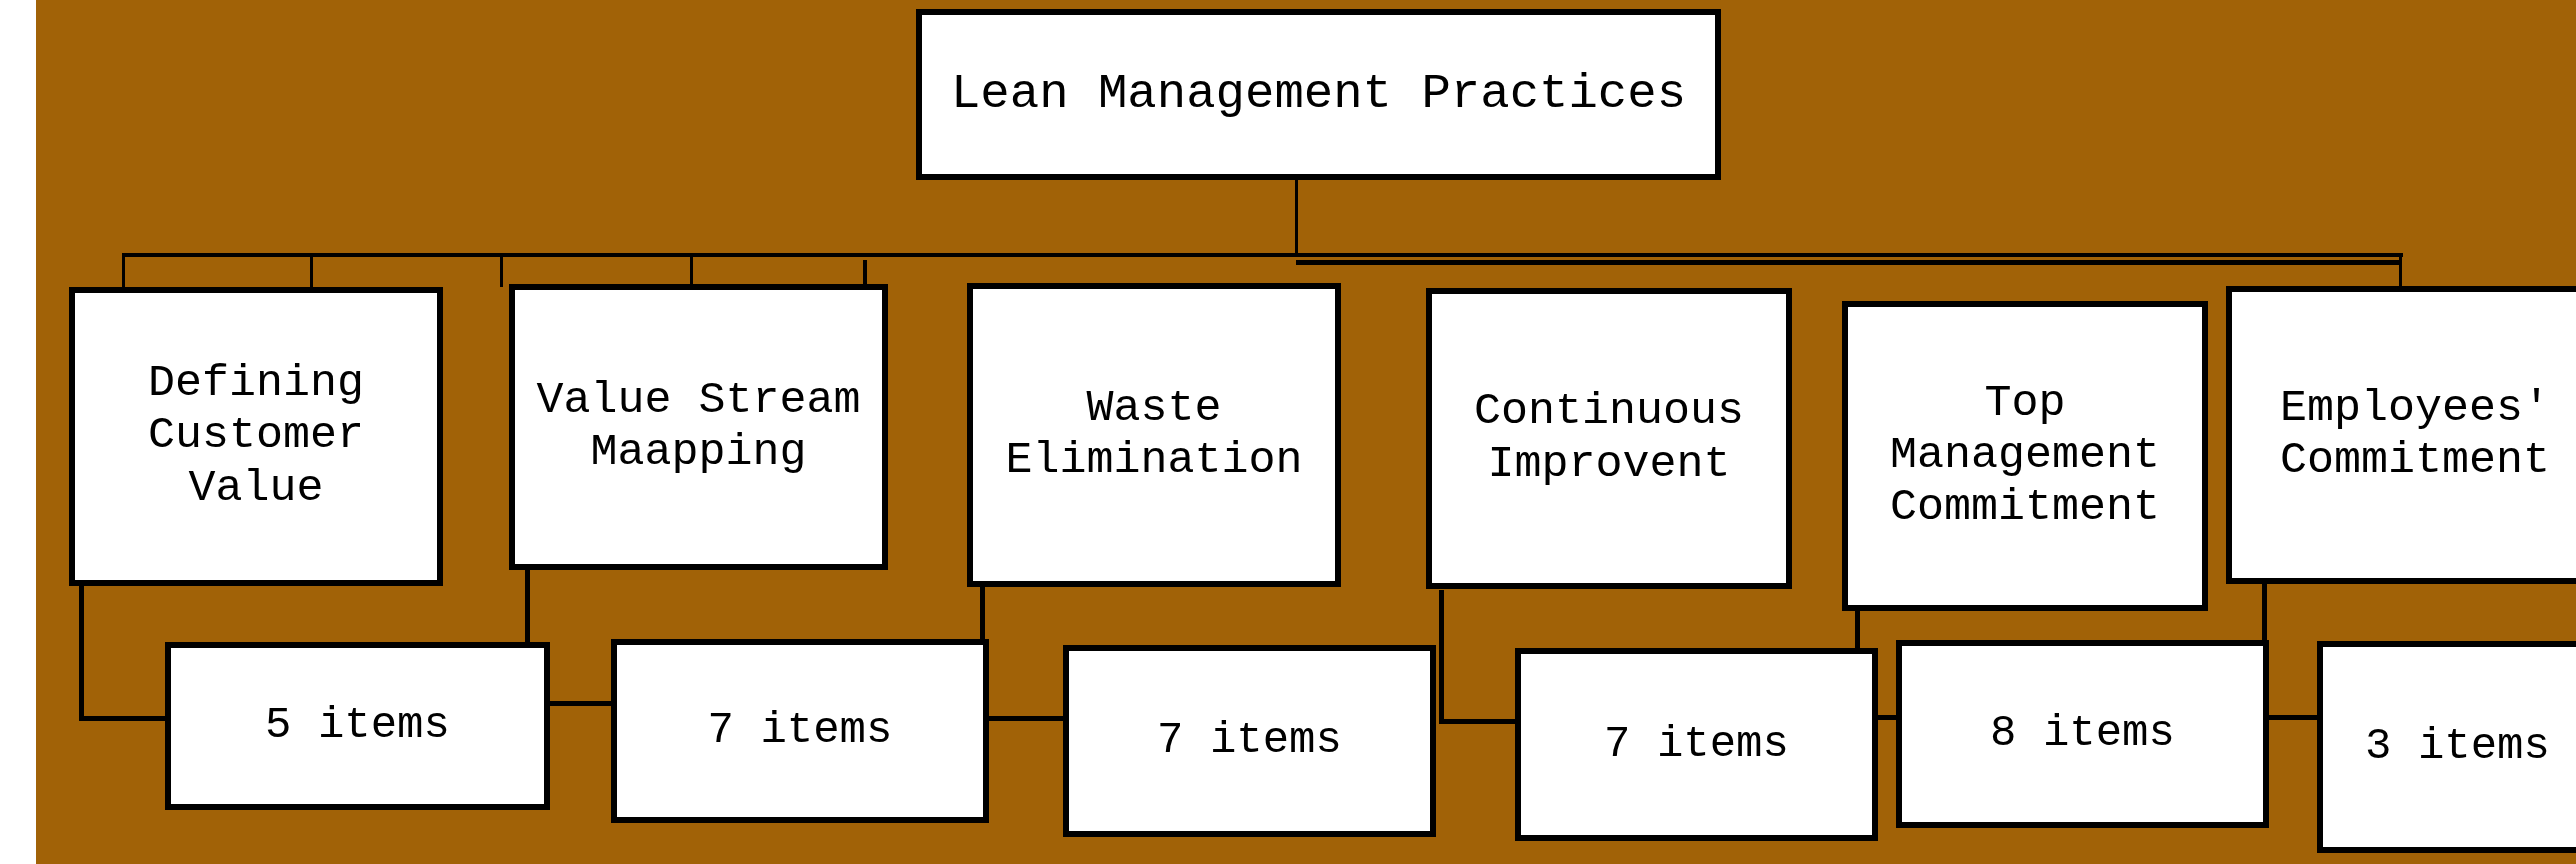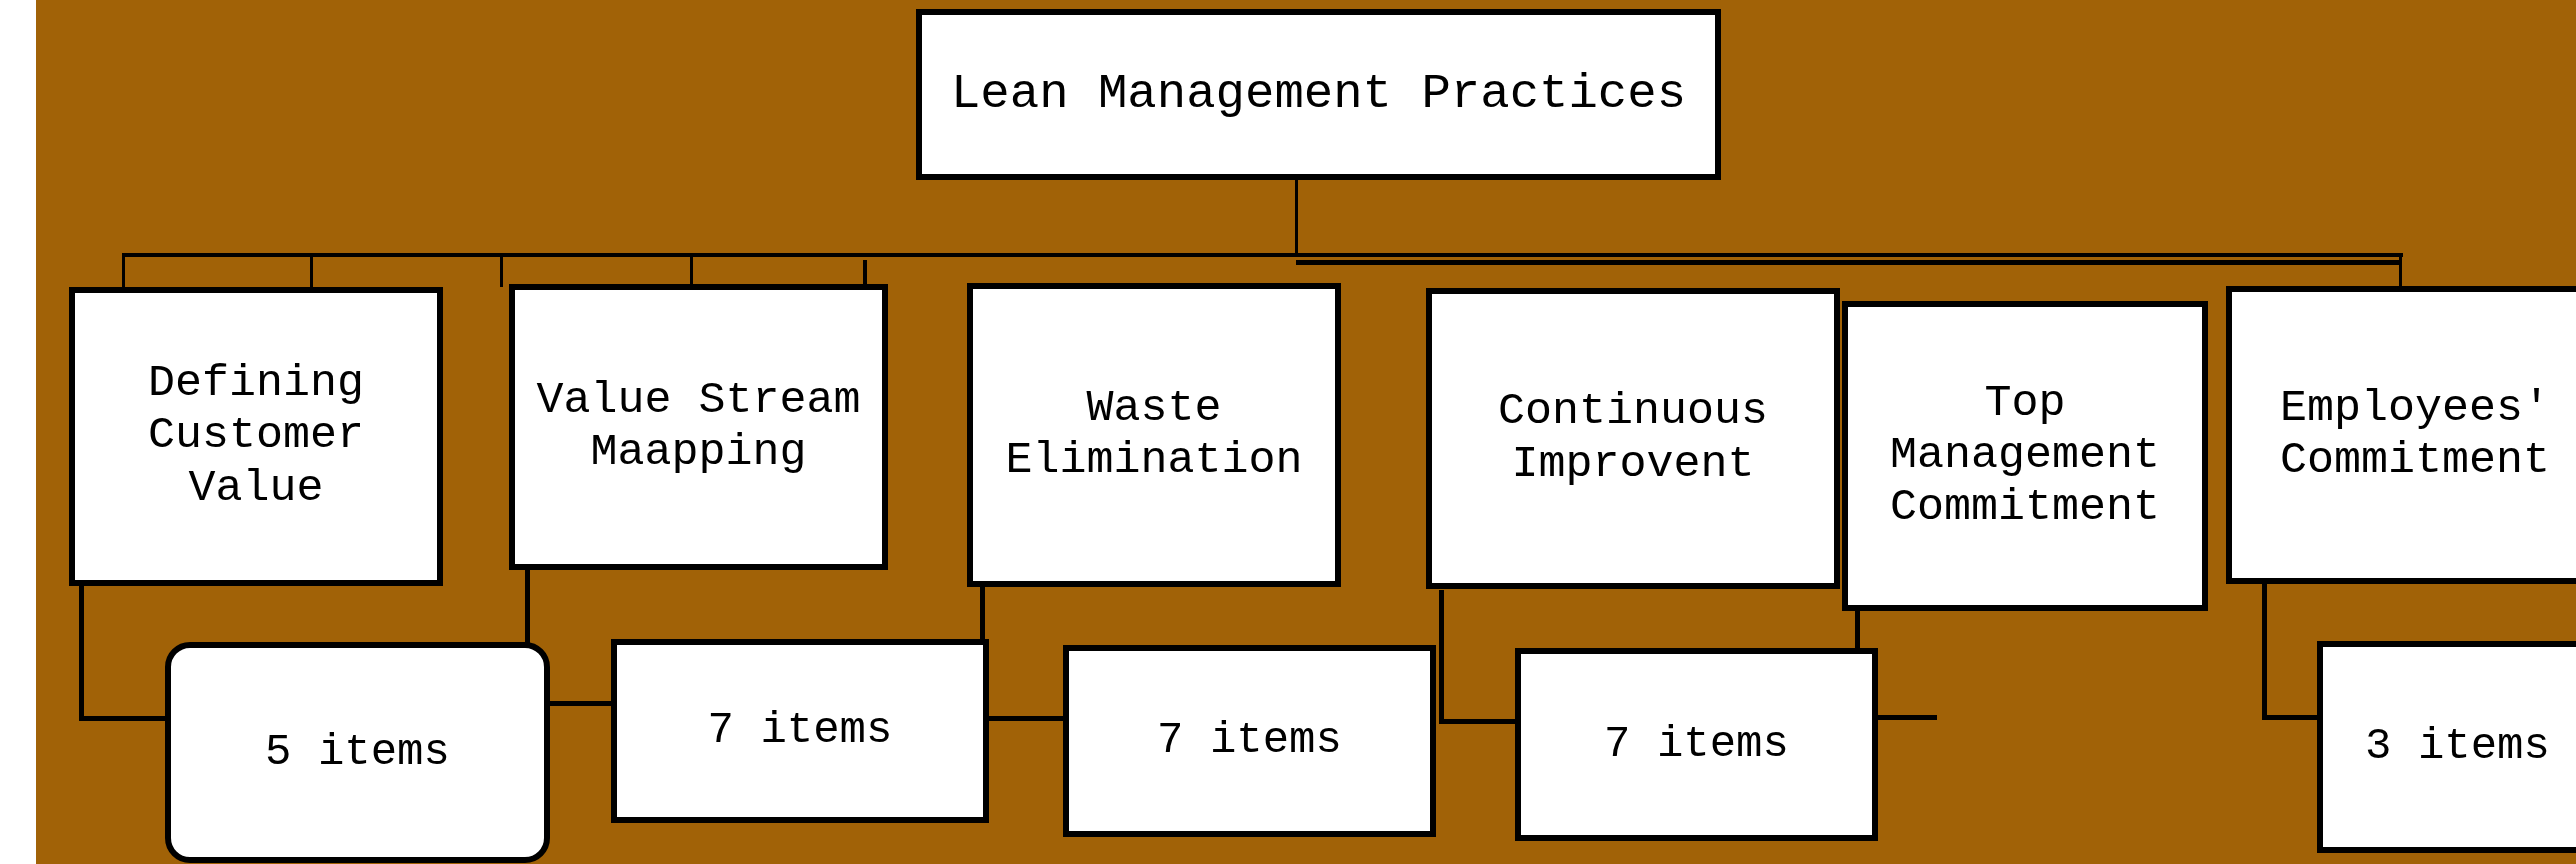--- a/index.html
+++ b/index.html
@@ -98,39 +98,39 @@
   <div class="node practice" style="left:931px; top:283px; width:374px; height:304px;">
     <span class="node-label">Waste
 Elimination</span>
   </div>
 
   <div class="node practice" style="left:473px; top:284px; width:379px; height:286px;">
     <span class="node-label">Value Stream
 Maapping</span>
   </div>
 
-  <div class="node practice" style="left:1390px; top:288px; width:414px; height:301px;">
+  <div class="node practice" style="left:1390px; top:288px; width:366px; height:301px;">
     <span class="node-label">Continuous
 Improvent</span>
   </div>
 
   <div class="node practice" style="left:1806px; top:301px; width:366px; height:310px;">
     <span class="node-label">Top
 Management
 Commitment</span>
   </div>
 
   <div class="node practice" style="left:2190px; top:286px; width:378px; height:298px;justify-content:flex-end;">
     <span class="node-label">Employees'
 Commitment</span>
   </div>
 
   <div class="conn elbow-v" style="left:43px; top:586px; width:4.8px; height:134px;"></div>
   <div class="conn elbow-h" style="left:43px; top:716px; width:89px; height:4.8px;"></div>
-  <div class="node item" style="left:129px; top:642px; width:385px; height:221px;border-radius:25px;">
+  <div class="node item" style="left:129px; top:642px; width:385px; height:168px;">
     <span class="node-label">5 items</span>
   </div>
 
   <div class="conn elbow-v" style="left:489px; top:569px; width:4.8px; height:136px;"></div>
   <div class="conn elbow-h" style="left:489px; top:701px; width:90px; height:4.8px;"></div>
   <div class="node item" style="left:575px; top:639px; width:378px; height:184px;">
     <span class="node-label">7 items</span>
   </div>
 
   <div class="conn elbow-v" style="left:944px; top:587px; width:4.8px; height:134px;"></div>
@@ -140,20 +140,23 @@
   </div>
 
   <div class="conn elbow-v" style="left:1403px; top:590px; width:4.8px; height:134px;"></div>
   <div class="conn elbow-h" style="left:1403px; top:719px; width:82px; height:4.8px;"></div>
   <div class="node item" style="left:1479px; top:648px; width:363px; height:193px;">
     <span class="node-label">7 items</span>
   </div>
 
   <div class="conn elbow-v" style="left:1819px; top:605px; width:4.8px; height:115px;"></div>
   <div class="conn elbow-h" style="left:1819px; top:715px; width:82px; height:4.8px;"></div>
+  <div class="node item" style="left:1860px; top:640px; width:373px; height:188px;">
+    <span class="node-label">8 items</span>
+  </div>
 
   <div class="conn elbow-v" style="left:2226px; top:584px; width:4.8px; height:136px;"></div>
   <div class="conn elbow-h" style="left:2226px; top:715px; width:77px; height:4.8px;"></div>
   <div class="node item" style="left:2281px; top:641px; width:281px; height:212px;">
     <span class="node-label">3 items</span>
   </div>
 
 </div>
 
 

